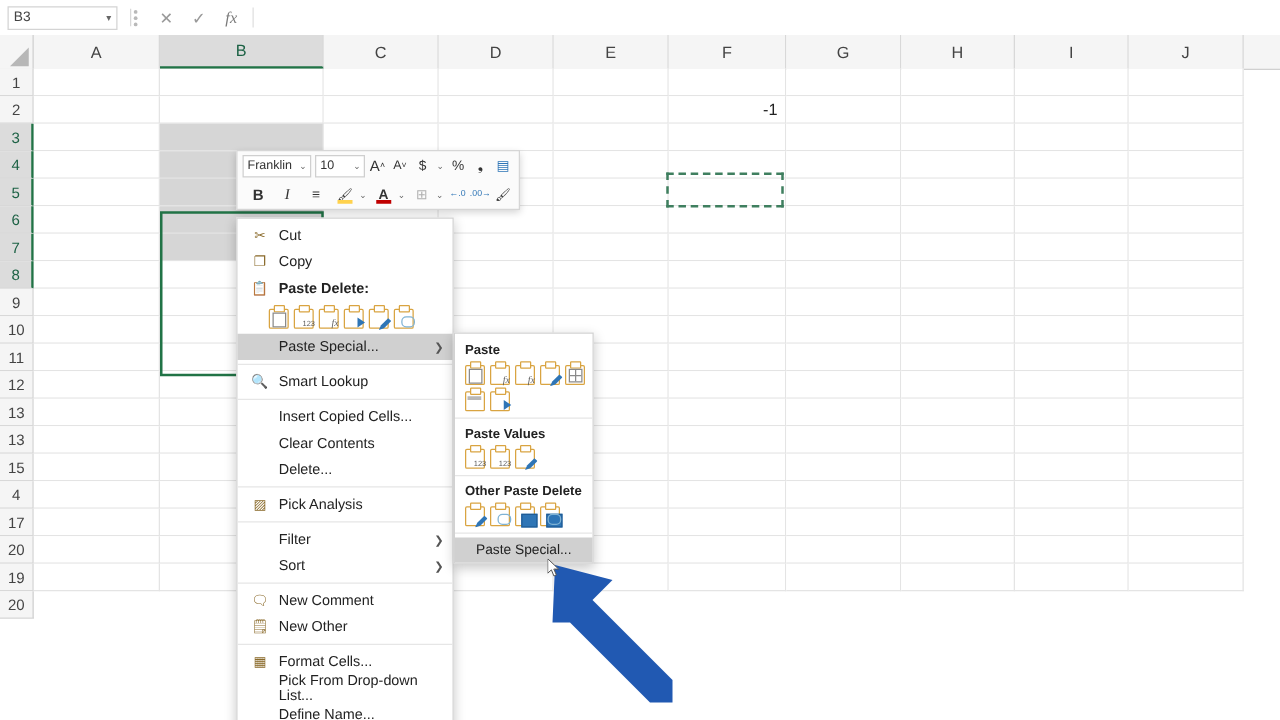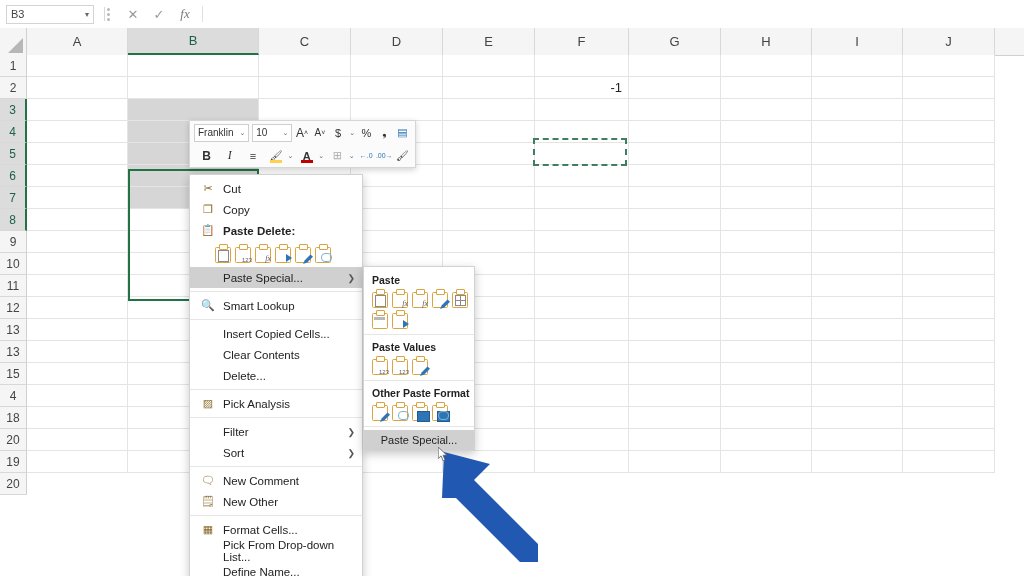--- a/index.html
+++ b/index.html
@@ -275,21 +275,21 @@
         <div class="row-head sel" style="height: 22px;">7</div>
         <div class="row-head sel" style="height: 22px;">8</div>
         <div class="row-head" style="height: 22px;">9</div>
         <div class="row-head" style="height: 22px;">10</div>
         <div class="row-head" style="height: 22px;">11</div>
         <div class="row-head" style="height: 22px;">12</div>
         <div class="row-head" style="height: 22px;">13</div>
         <div class="row-head" style="height: 22px;">13</div>
         <div class="row-head" style="height: 22px;">15</div>
         <div class="row-head" style="height: 22px;">4</div>
-        <div class="row-head" style="height: 22px;">18</div>
+        <div class="row-head" style="height: 22px;">17</div>
         <div class="row-head" style="height: 22px;">20</div>
         <div class="row-head" style="height: 22px;">19</div>
         <div class="row-head" style="height: 22px;">20</div>
       </div>
 
     <div class="cells" id="cellarea">
         <div class="cell-row">
           <div class="cell" style="width: 101px; height: 22px;"></div>
           <div class="cell" style="width: 131px; height: 22px;"></div>
           <div class="cell" style="width: 92px; height: 22px;"></div>
@@ -730,21 +730,21 @@
           <span class="top"></span>
           <span class="num">123</span>
         </span>
         <span class="clip">
           <span class="body"></span>
           <span class="top"></span>
           <span class="pencil"></span>
         </span>
       </div>
       <div class="sub-sep"></div>
-      <div class="sub-title">Other Paste Format</div>
+      <div class="sub-title">Other Paste Delete</div>
       <div class="sub-icons">
         <span class="clip">
           <span class="body"></span>
           <span class="top"></span>
           <span class="pencil"></span>
         </span>
         <span class="clip">
           <span class="body"></span>
           <span class="top"></span>
           <span class="link"></span>

